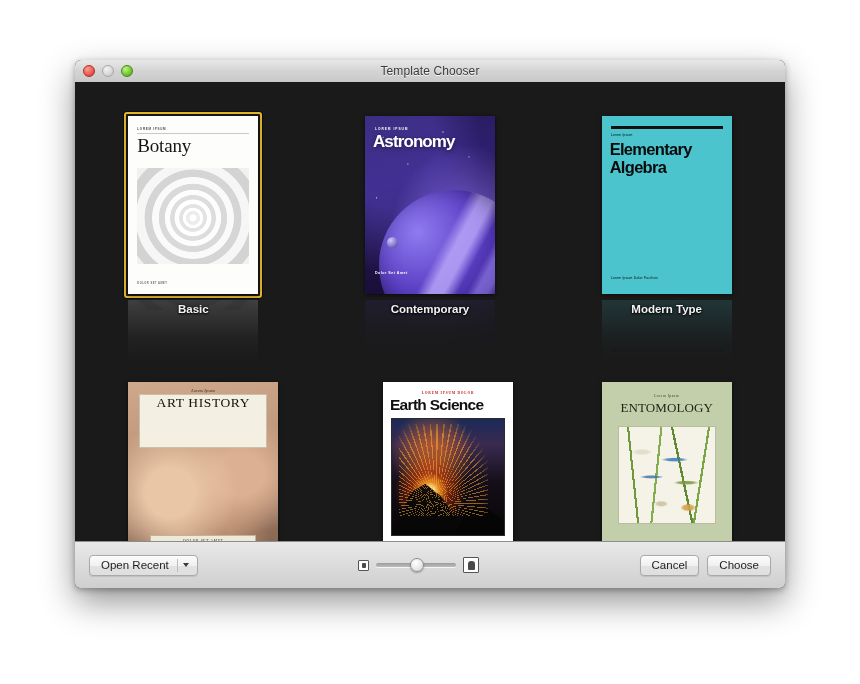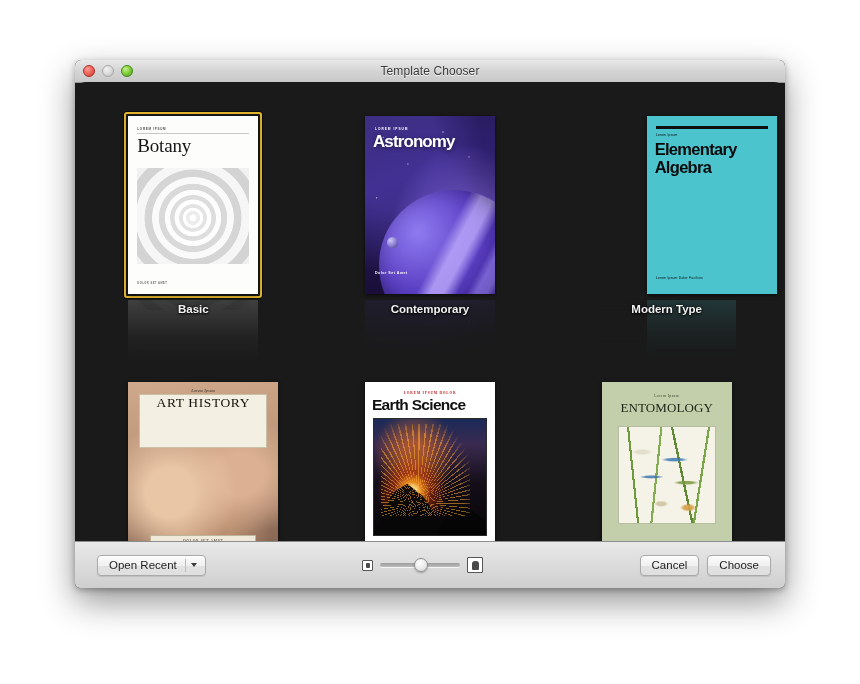--- a/index.html
+++ b/index.html
@@ -40,21 +40,20 @@
     text-shadow:0 1px 0 rgba(255,255,255,.75);
     letter-spacing:.1px;
   }
 
   
   #gallery{
     position:absolute;left:0;top:22px;
     width:710px;height:459px;
     background:#1a1a1a;
     overflow:hidden;
-    border-radius:11px;
   }
   #grid{
     position:absolute;left:0;top:0;right:0;
     padding:30px 0 0 0;
     display:grid;
     grid-template-columns:repeat(3,1fr);
     row-gap:16px;
     justify-items:center;
   }
 
@@ -151,21 +150,21 @@
   }
   .c-astro .moon{
     position:absolute;left:22px;bottom:46px;width:11px;height:11px;border-radius:50%;
     background:radial-gradient(circle at 32% 30%,#cfc8ff 0%,#7f72c6 60%,#3b3078 100%);
   }
   .c-astro .kicker{position:absolute;left:10px;top:11px;font-size:3.2px;font-weight:bold;letter-spacing:1px;color:#ffffff;}
   .c-astro .ttl{position:absolute;left:8px;right:4px;top:16px;font-size:17px;font-weight:bold;color:#fff;letter-spacing:-.9px;text-shadow:0 1px 4px rgba(0,0,0,.5);}
   .c-astro .foot{position:absolute;left:10px;bottom:19px;font-size:3.6px;font-weight:bold;letter-spacing:.5px;color:#fff;}
 
   
-  .c-algebra{background:#4bc4ce;margin-left:45px;}
+  .c-algebra{background:#4bc4ce;}
   .c-algebra .bar{position:absolute;left:9px;right:9px;top:10px;height:3px;background:#101010;}
   .c-algebra .kicker{position:absolute;left:9px;top:17px;font-size:3.4px;color:#0c0c0c;letter-spacing:.2px;}
   .c-algebra .ttl{position:absolute;left:8px;right:6px;top:24px;font-size:16.5px;font-weight:bold;color:#0a0a0a;line-height:1.12;letter-spacing:-.7px;}
   .c-algebra .foot{position:absolute;left:9px;bottom:14px;font-size:3.4px;color:#0c0c0c;letter-spacing:.2px;}
 
   
   .c-arthist{
     background:
       radial-gradient(ellipse at 28% 62%, #e9c6a6 0 16%, rgba(233,198,166,0) 44%),
       radial-gradient(ellipse at 74% 52%, #dcb193 0 16%, rgba(220,177,147,0) 46%),
@@ -180,21 +179,21 @@
   .c-arthist .kicker{position:absolute;left:0;right:0;top:6px;text-align:center;font-family:"Liberation Serif",serif;font-style:italic;font-size:4.6px;color:#3a3328;}
   .c-arthist .ttl{position:absolute;left:0;right:0;top:13px;text-align:center;font-family:"Liberation Serif",serif;font-size:13.5px;color:#15110c;line-height:1.14;letter-spacing:.6px;}
   .c-arthist .footbar{
     position:absolute;left:22px;right:22px;bottom:14px;height:9px;
     background:#efe9da;border:1px solid #bfb49a;
     display:flex;align-items:center;justify-content:center;
   }
   .c-arthist .footbar span{font-family:"Liberation Serif",serif;font-size:3.6px;letter-spacing:.7px;color:#2e2820;}
 
   
-  .c-earth{background:#ffffff;}
+  .c-earth{background:#ffffff;margin-left:18px;}
   .c-earth .kicker{position:absolute;left:0;right:0;top:9px;text-align:center;font-family:"Liberation Serif",serif;font-size:3.5px;font-weight:bold;letter-spacing:.8px;color:#c01818;}
   .c-earth .ttl{position:absolute;left:7px;right:7px;top:14px;font-size:15.5px;font-weight:bold;color:#111;letter-spacing:-.7px;}
   .c-earth .photo{
     position:absolute;left:8px;right:8px;top:36px;height:116px;
     border:1px solid #2a2a2a;
     background:
       radial-gradient(ellipse at 34% 62%, rgba(255,236,150,.95) 0 4%, rgba(255,150,30,.85) 9%, rgba(200,50,10,.5) 18%, rgba(0,0,0,0) 34%),
       radial-gradient(ellipse at 36% 30%, rgba(255,120,30,.55) 0 10%, rgba(120,20,0,0) 40%),
       linear-gradient(to bottom, #1b2a58 0%, #3a2a50 22%, #140e18 55%, #070507 100%);
     overflow:hidden;
@@ -256,21 +255,21 @@
   .btn{
     height:21px;box-sizing:border-box;
     background:linear-gradient(to bottom,#fcfcfc 0%,#f0f0f0 50%,#e2e2e2 51%,#dfdfdf 100%);
     border:1px solid #a9a9a9;border-radius:4px;
     font-size:11.5px;color:#1e1e1e;
     display:flex;align-items:center;justify-content:center;
     padding:0 11px;cursor:default;
     box-shadow:0 1px 0 rgba(255,255,255,.85) inset,0 1px 1px rgba(0,0,0,.10);
     white-space:nowrap;
   }
-  #open-recent{padding-right:6px;margin-left:8px;}
+  #open-recent{padding-right:6px;}
   #open-recent .lbl{padding-right:8px;}
   #open-recent .sep{width:1px;height:13px;background:#bdbdbd;margin-right:5px;}
   .caret{
     width:0;height:0;border-left:3.5px solid transparent;border-right:3.5px solid transparent;
     border-top:4.5px solid #3a3a3a;margin-right:2px;
   }
   #tb-left{display:flex;align-items:center;gap:8px;}
   #tb-mid{flex:1;display:flex;align-items:center;justify-content:center;gap:7px;}
   #tb-right{display:flex;align-items:center;gap:8px;}
 

